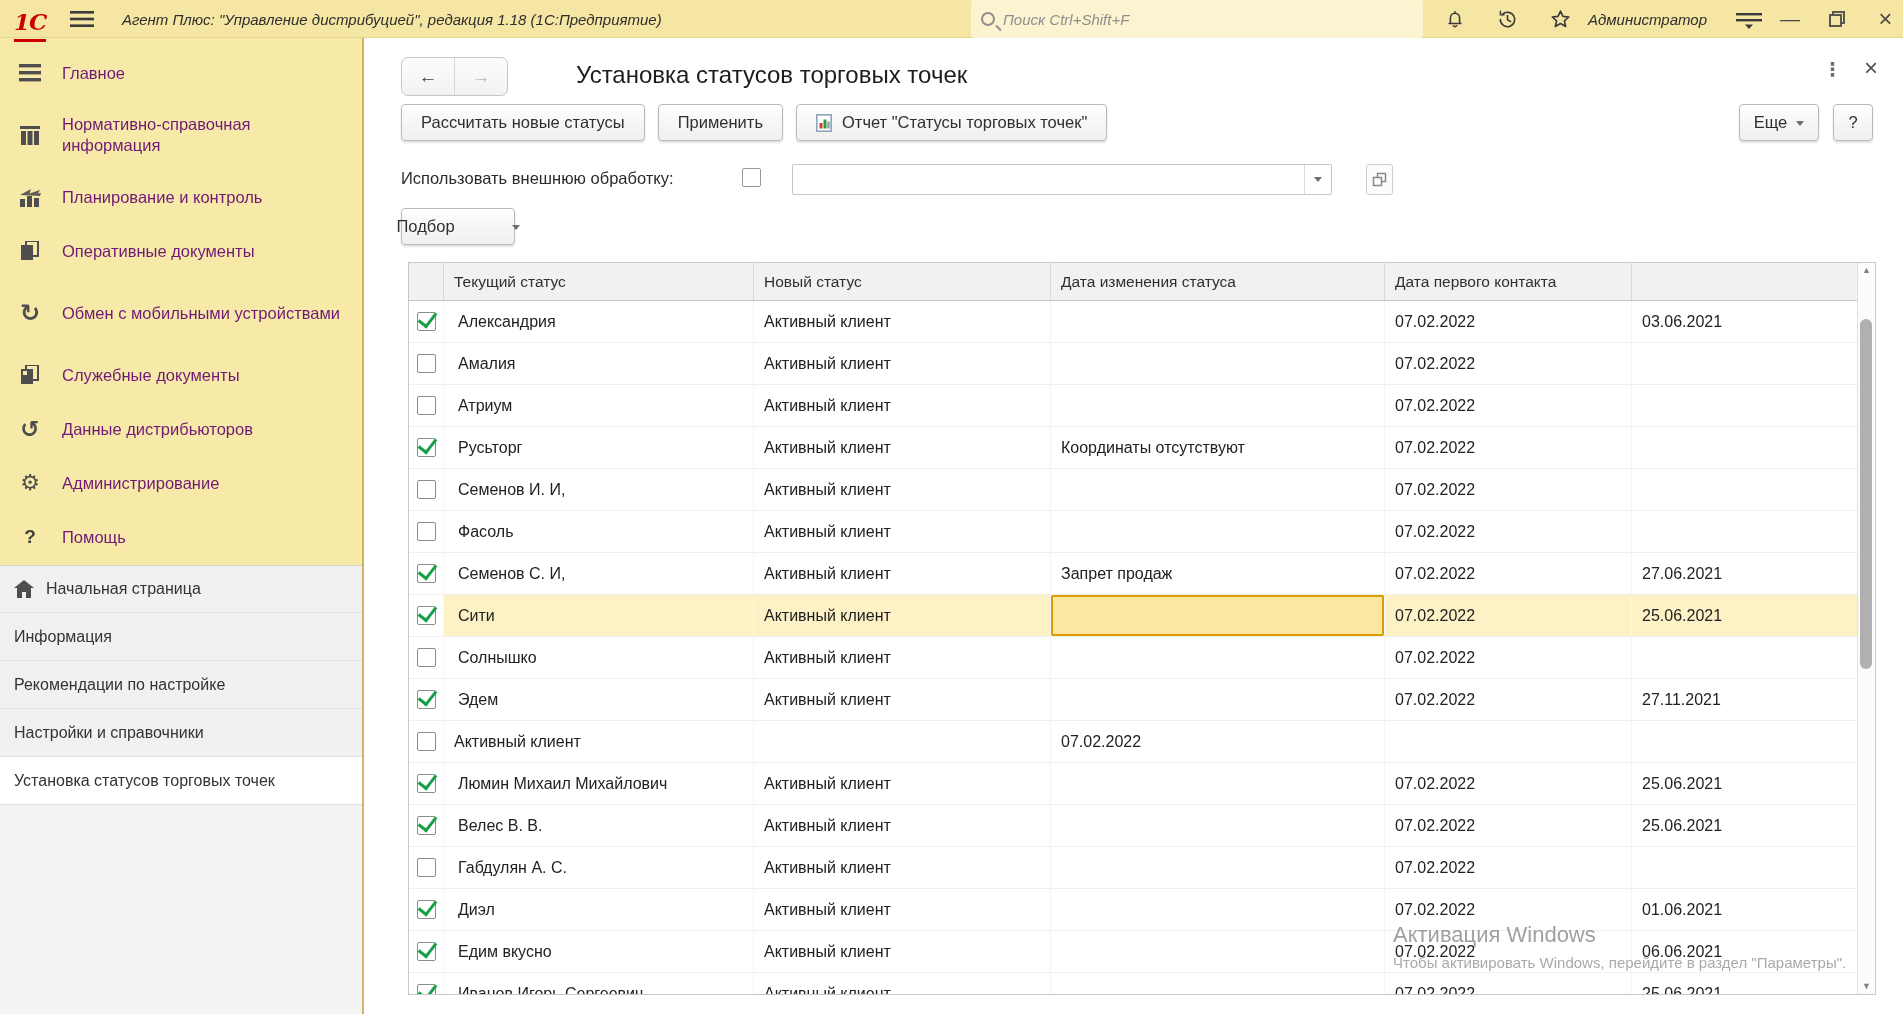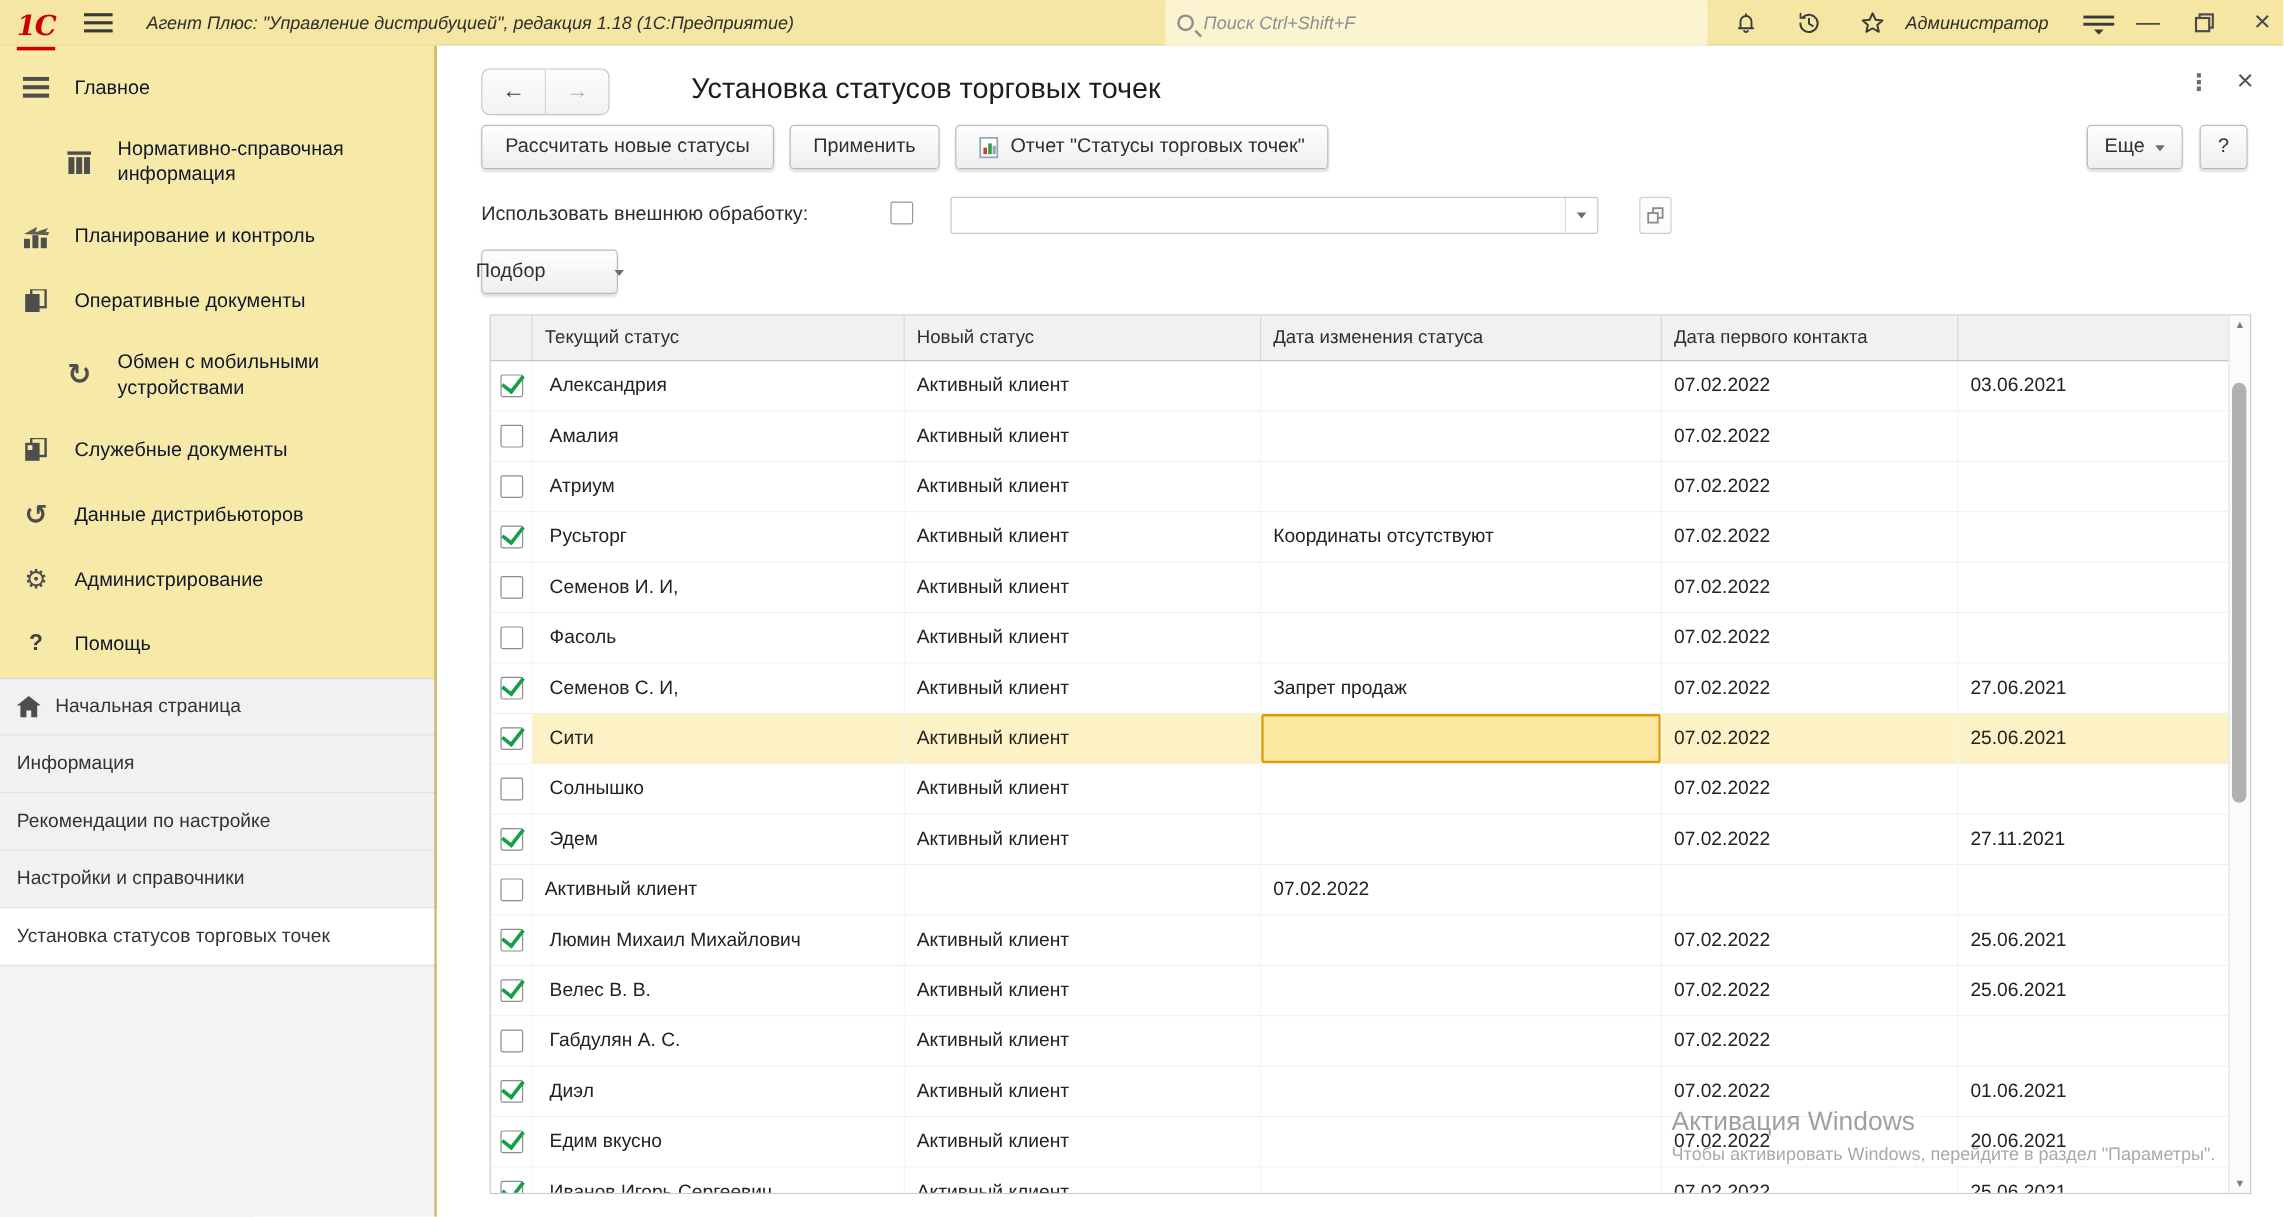--- a/index.html
+++ b/index.html
@@ -25,23 +25,23 @@
     transform:rotate(45deg); left:12px; top:13px; }
   .tb-ic { color:#3a3a3a; }
   .tb-user { left:1588px; font-size:15px; color:#2e2e2e; }
   .winbtn { font-size:20px; color:#4a4a4a; line-height:38px; }
   svg.icn { display:block; }
   
   .sidebar { position:absolute; left:0; top:38px; width:364px; height:976px; background:#f3f3f3; z-index:20; }
   .sidebar::after { content:''; position:absolute; right:0; top:0; bottom:0; width:2px; background:#c2a13c; opacity:.75;}
   .sb-yellow { position:absolute; left:0; top:0; width:100%; height:527px; background:#f7eaa9; padding-top:8px; }
   .sb-item { display:flex; align-items:center; padding-left:16px; }
-  .sb-item.h1 { height:54px; } .sb-item.h2 { height:70px;margin-left:36px; }
+  .sb-item.h1 { height:54px; } .sb-item.h2 { height:70px; }
   .sb-ic { width:28px; min-width:28px; display:flex; justify-content:center; color:#4e4e4e; }
-  .sb-label { margin-left:18px; font-size:16.5px; color:#0f172a; line-height:21px; max-width:280px; }
+  .sb-label { margin-left:18px; font-size:16.5px; color:#701a75; line-height:21px; max-width:280px; }
   .sb-lower { position:absolute; left:0; top:527px; width:100%; }
   .sb-low-item { height:48px; display:flex; align-items:center; padding-left:14px;
     border-bottom:1px solid #e0e0e0; font-size:16px; color:#333; background:#f1f1f1; }
   .sb-low-item.first { border-top:1px solid #d7d7d7; }
   .sb-low-item.active { background:#ffffff; }
   .sb-home { color:#4e4e4e; margin-right:12px; display:flex; }
   
   .main { position:absolute; left:364px; top:38px; width:1539px; height:976px; background:#fff; }
   .navgrp { position:absolute; left:37px; top:19px; width:107px; height:39px; display:flex;
     border:1px solid #c6c6c6; border-radius:7px; background:linear-gradient(#fdfdfd,#f2f2f2); overflow:hidden;}
@@ -505,21 +505,21 @@
   </div>
 
   <div class="trow">
     <div class="cell first">
             <span class="cb checked"></span>
           </div>
     <div class="cell namec c-name">Едим вкусно</div>
     <div class="cell c-cur">Активный клиент</div>
     <div class="cell c-new"></div>
     <div class="cell c-chg">07.02.2022</div>
-    <div class="cell c-first">20.06.2021</div>
+    <div class="cell c-first">06.06.2021</div>
   </div>
 
   <div class="trow">
     <div class="cell first">
             <span class="cb checked"></span>
           </div>
     <div class="cell namec c-name">Иванов Игорь Сергеевич</div>
     <div class="cell c-cur">Активный клиент</div>
     <div class="cell c-new"></div>
     <div class="cell c-chg">07.02.2022</div>

